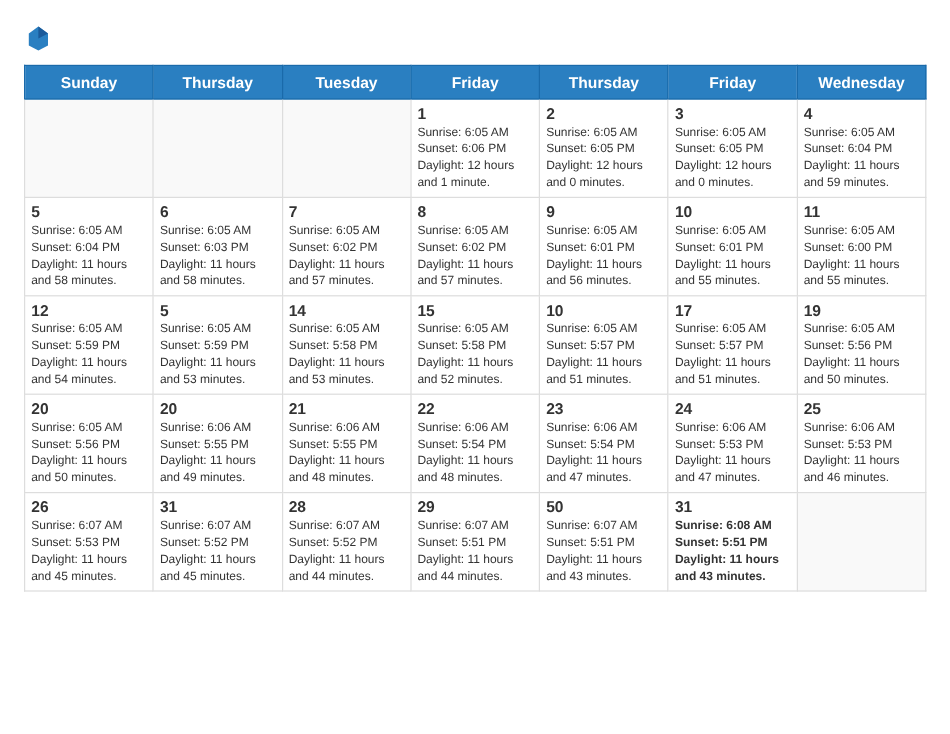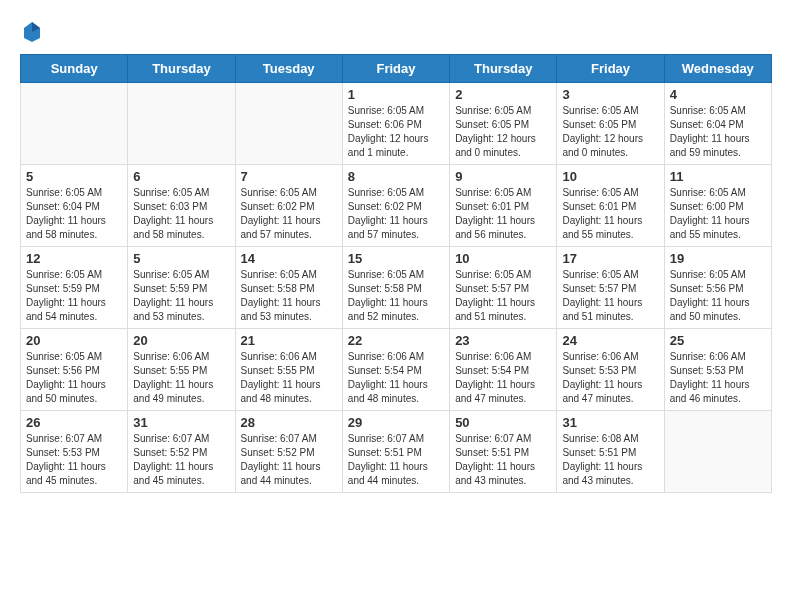--- a/index.html
+++ b/index.html
@@ -335,21 +335,21 @@
         </td>
         <td>
           <span class="day-num">50</span>
           <div class="day-info" style="white-space: pre-line;">Sunrise: 6:07 AM
 Sunset: 5:51 PM
 Daylight: 11 hours
 and 43 minutes.</div>
         </td>
         <td>
           <span class="day-num">31</span>
-          <div class="day-info" style="white-space: pre-line;">Sunrise: 6:08 AM
+          <div class="day-info" style="white-space: pre-line; font-weight: bold;">Sunrise: 6:08 AM
 Sunset: 5:51 PM
 Daylight: 11 hours
 and 43 minutes.</div>
         </td>
         <td class="empty"></td>
       </tr>
     </tbody>
 </table>
 
 </body></html>

